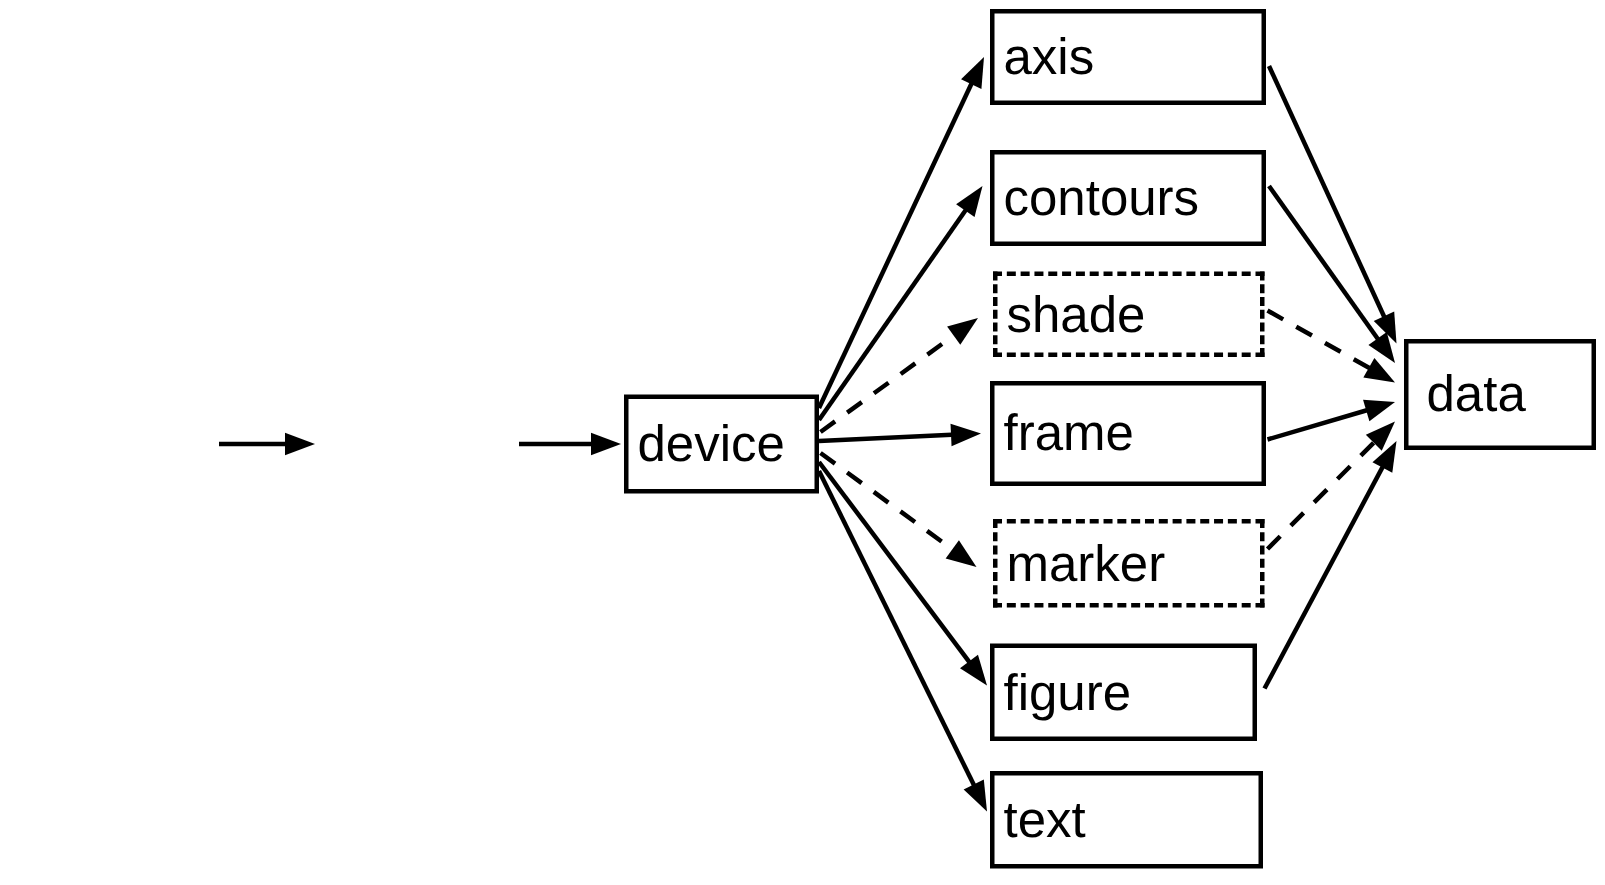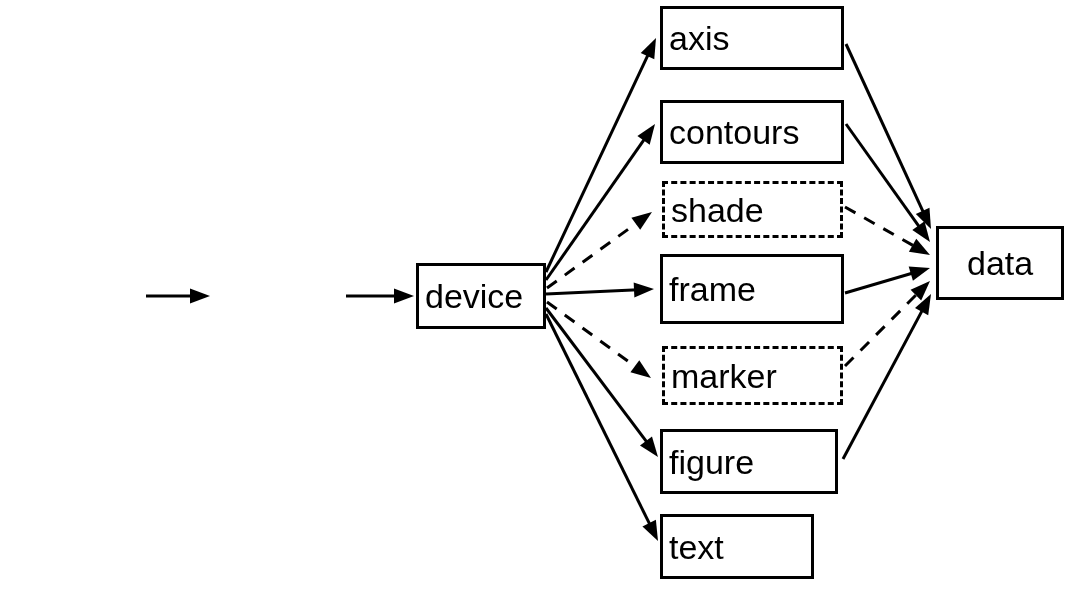--- a/index.html
+++ b/index.html
@@ -122,21 +122,21 @@
   </div>
 
   <div class="node dashed" style="left:662px; top:346px; width:181px; height:59px">
     <span>marker</span>
   </div>
 
   <div class="node" style="left:660px; top:429px; width:178px; height:65px">
     <span>figure</span>
   </div>
 
-  <div class="node" style="left:660px; top:514px; width:154px; height:65px">
+  <div class="node" style="left:660px; top:514px; width:182px; height:65px">
     <span>text</span>
   </div>
 
-  <div class="node" style="left:936px; top:226px; width:128px; height:74px; padding-left:28px">
+  <div class="node" style="left:936px; top:226px; width:128px; height:74px; padding-left:12px">
     <span>data</span>
   </div>
 
 </div>
 
 </body></html>

